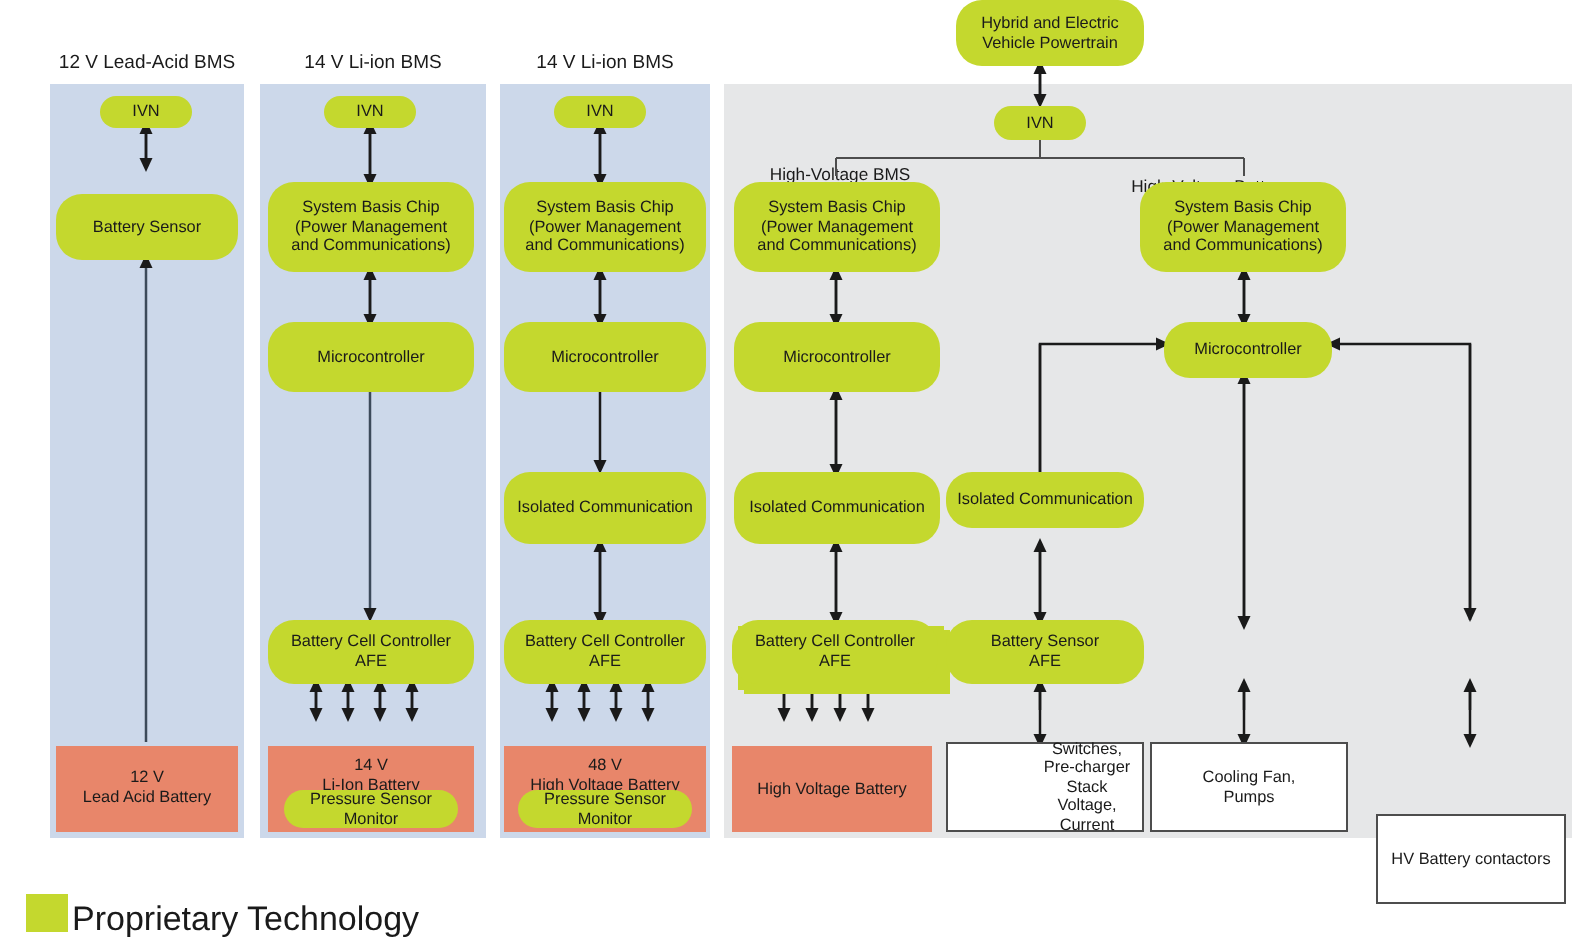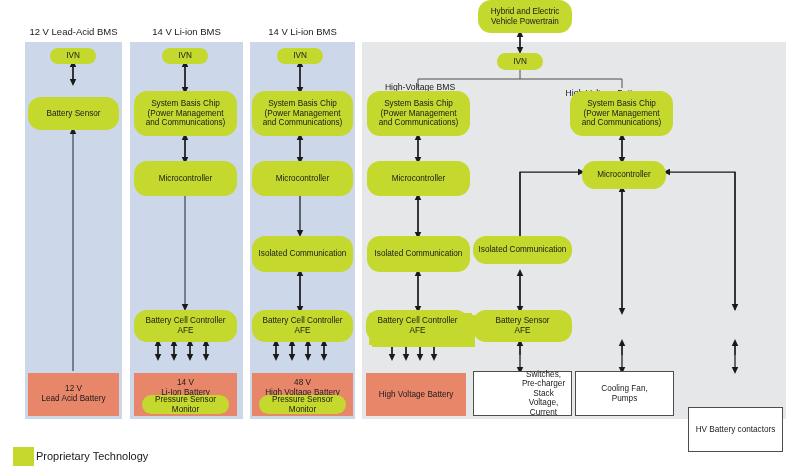--- a/index.html
+++ b/index.html
@@ -62,21 +62,21 @@
     box-sizing: border-box;
   }
 
   
   .legend-swatch {
     position: absolute;
     background: #c4d82e;
   }
   .legend-text {
     position: absolute;
-    font-size: 11px;
+    font-size: 17px;
     color: #1a1a1a;
     white-space: nowrap;
   }
 
   svg.overlay {
     position: absolute;
     left: 0; top: 0;
     width: 791px; height: 474px;
     pointer-events: none;
   }

